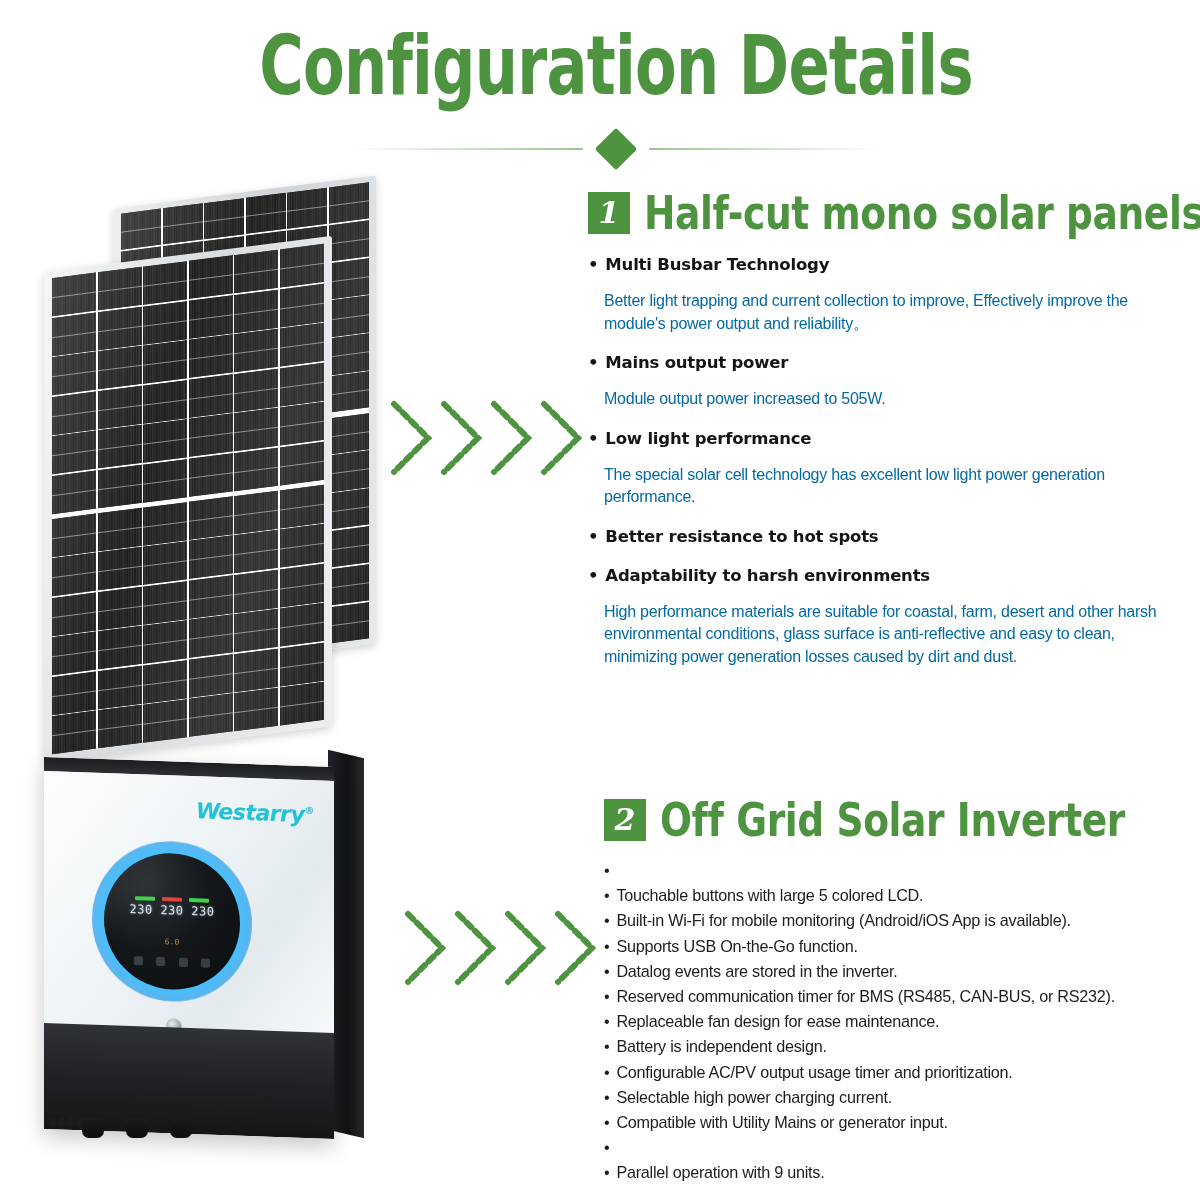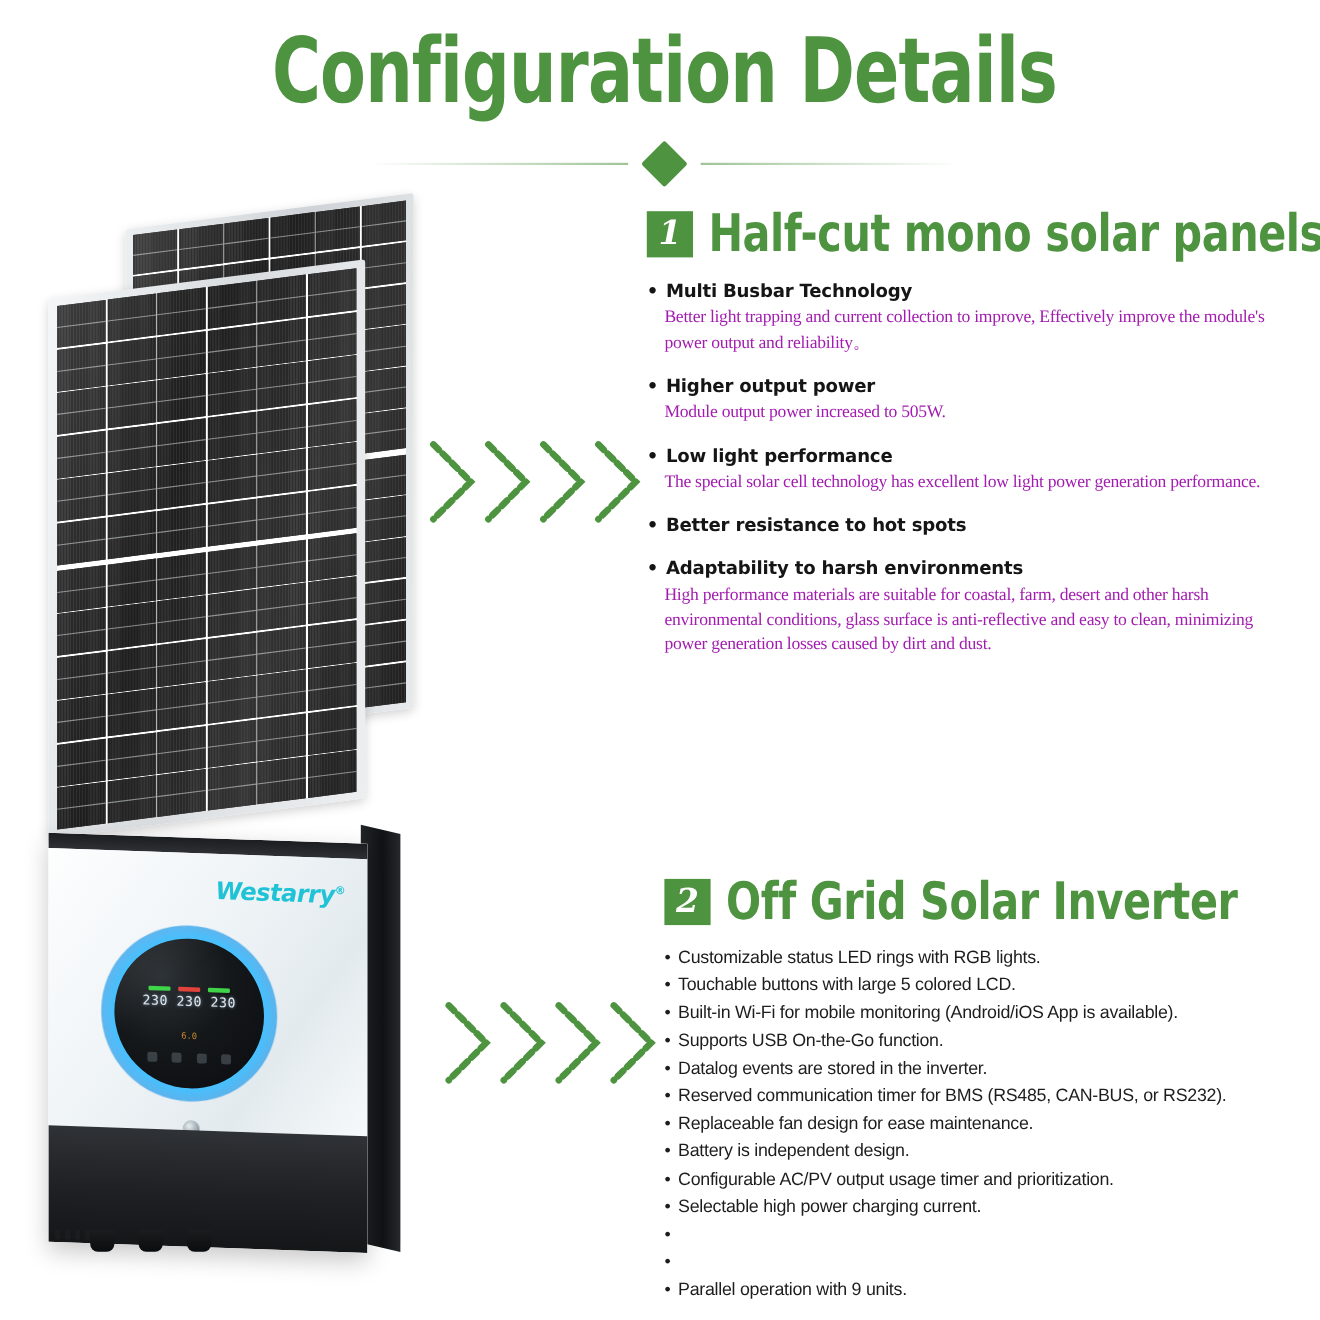--- a/index.html
+++ b/index.html
@@ -5,21 +5,21 @@
   * { box-sizing: border-box; margin: 0; padding: 0; }
   html, body {
     width: 1200px; height: 1200px;
     background: #ffffff;
     font-family: "Liberation Sans", sans-serif;
     overflow: hidden;
   }
   .page { position: relative; width: 1200px; height: 1200px; background: #fff; }
 
   
-  .header { position: absolute; top: 0; left: 4px; width: 996px; height: 175px; }
+  .header { position: absolute; top: 0; left: 16px; width: 996px; height: 175px; }
   .page-title {
     position: absolute; top: 18px; left: 0; width: 1200px;
     text-align: center;
     font-family: "DejaVu Sans", sans-serif;
     font-weight: 700;
     font-size: 82px;
     line-height: 96px;
     letter-spacing: -1px;
     color: #4e9340;
     transform: scaleX(0.74);
@@ -61,23 +61,23 @@
   .feat-list { margin-top: 16px; }
   .feat { margin-bottom: 17px; }
   .feat-title {
     font-family: "DejaVu Sans", sans-serif;
     font-weight: 700; font-size: 16.5px; line-height: 22px;
     color: #151515; letter-spacing: -0.2px;
     display: flex; gap: 7px;
   }
   .feat-title .dot { flex: 0 0 auto; }
   .feat-body {
-    font-family: Liberation Serif, serif;
+    font-family: Liberation Sans, sans-serif;
     font-size: 16px; line-height: 22.5px;
-    color: #a21caf; padding-left: 16px; margin-top: 2px;
+    color: #0369a1; padding-left: 16px; margin-top: 14px;
     letter-spacing: -0.25px;
   }
 
   
   .sec2 { position: absolute; top: 795px; left: 604px; width: 580px; }
   .spec-list { margin-top: 13px; list-style: none; }
   .spec-item {
     font-family: "Liberation Sans", sans-serif;
     font-size: 16.2px; line-height: 25.2px;
     color: #1d1d1d; letter-spacing: -0.25px;
@@ -424,21 +424,21 @@
         <div class="feat-title">
           <span class="dot">•</span>
           <span>Multi Busbar Technology</span>
         </div>
         <div class="feat-body">Better light trapping and current collection to improve, Effectively improve the module's power output and reliability。</div>
       </div>
 
       <div class="feat">
         <div class="feat-title">
           <span class="dot">•</span>
-          <span>Higher output power</span>
+          <span>Mains output power</span>
         </div>
         <div class="feat-body">Module output power increased to 505W.</div>
       </div>
 
       <div class="feat">
         <div class="feat-title">
           <span class="dot">•</span>
           <span>Low light performance</span>
         </div>
         <div class="feat-body">The special solar cell technology has excellent low light power generation performance.</div>
@@ -520,21 +520,20 @@
   </div>
 
   <div class="sec2">
     <div class="sec-heading">
       <div class="sec-num">2</div>
       <div class="sec-title">Off Grid Solar Inverter</div>
     </div>
     <ul class="spec-list" id="specList">
         <li class="spec-item">
           <span class="dot">•</span>
-          <span>Customizable status LED rings with RGB lights.</span>
         </li>
         <li class="spec-item">
           <span class="dot">•</span>
           <span>Touchable buttons with large 5 colored LCD.</span>
         </li>
         <li class="spec-item">
           <span class="dot">•</span>
           <span>Built-in Wi-Fi for mobile monitoring (Android/iOS App is available).</span>
         </li>
         <li class="spec-item">
@@ -560,20 +559,21 @@
         <li class="spec-item">
           <span class="dot">•</span>
           <span>Configurable AC/PV output usage timer and prioritization.</span>
         </li>
         <li class="spec-item">
           <span class="dot">•</span>
           <span>Selectable high power charging current.</span>
         </li>
         <li class="spec-item">
           <span class="dot">•</span>
+          <span>Compatible with Utility Mains or generator input.</span>
         </li>
         <li class="spec-item">
           <span class="dot">•</span>
         </li>
         <li class="spec-item">
           <span class="dot">•</span>
           <span>Parallel operation with 9 units.</span>
         </li>
       </ul>
   </div>

